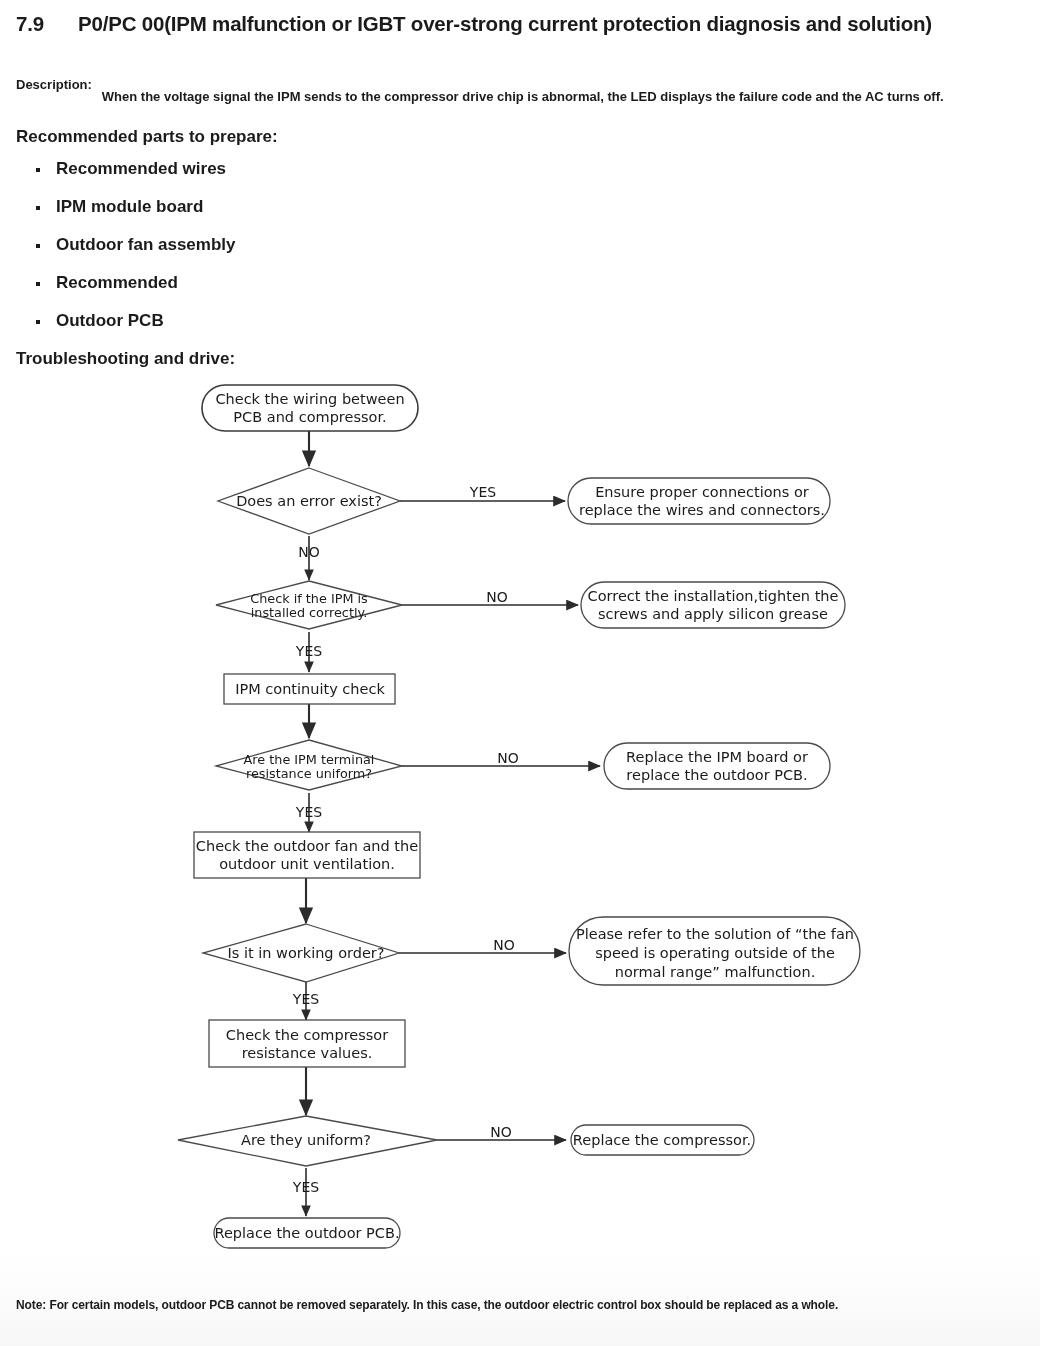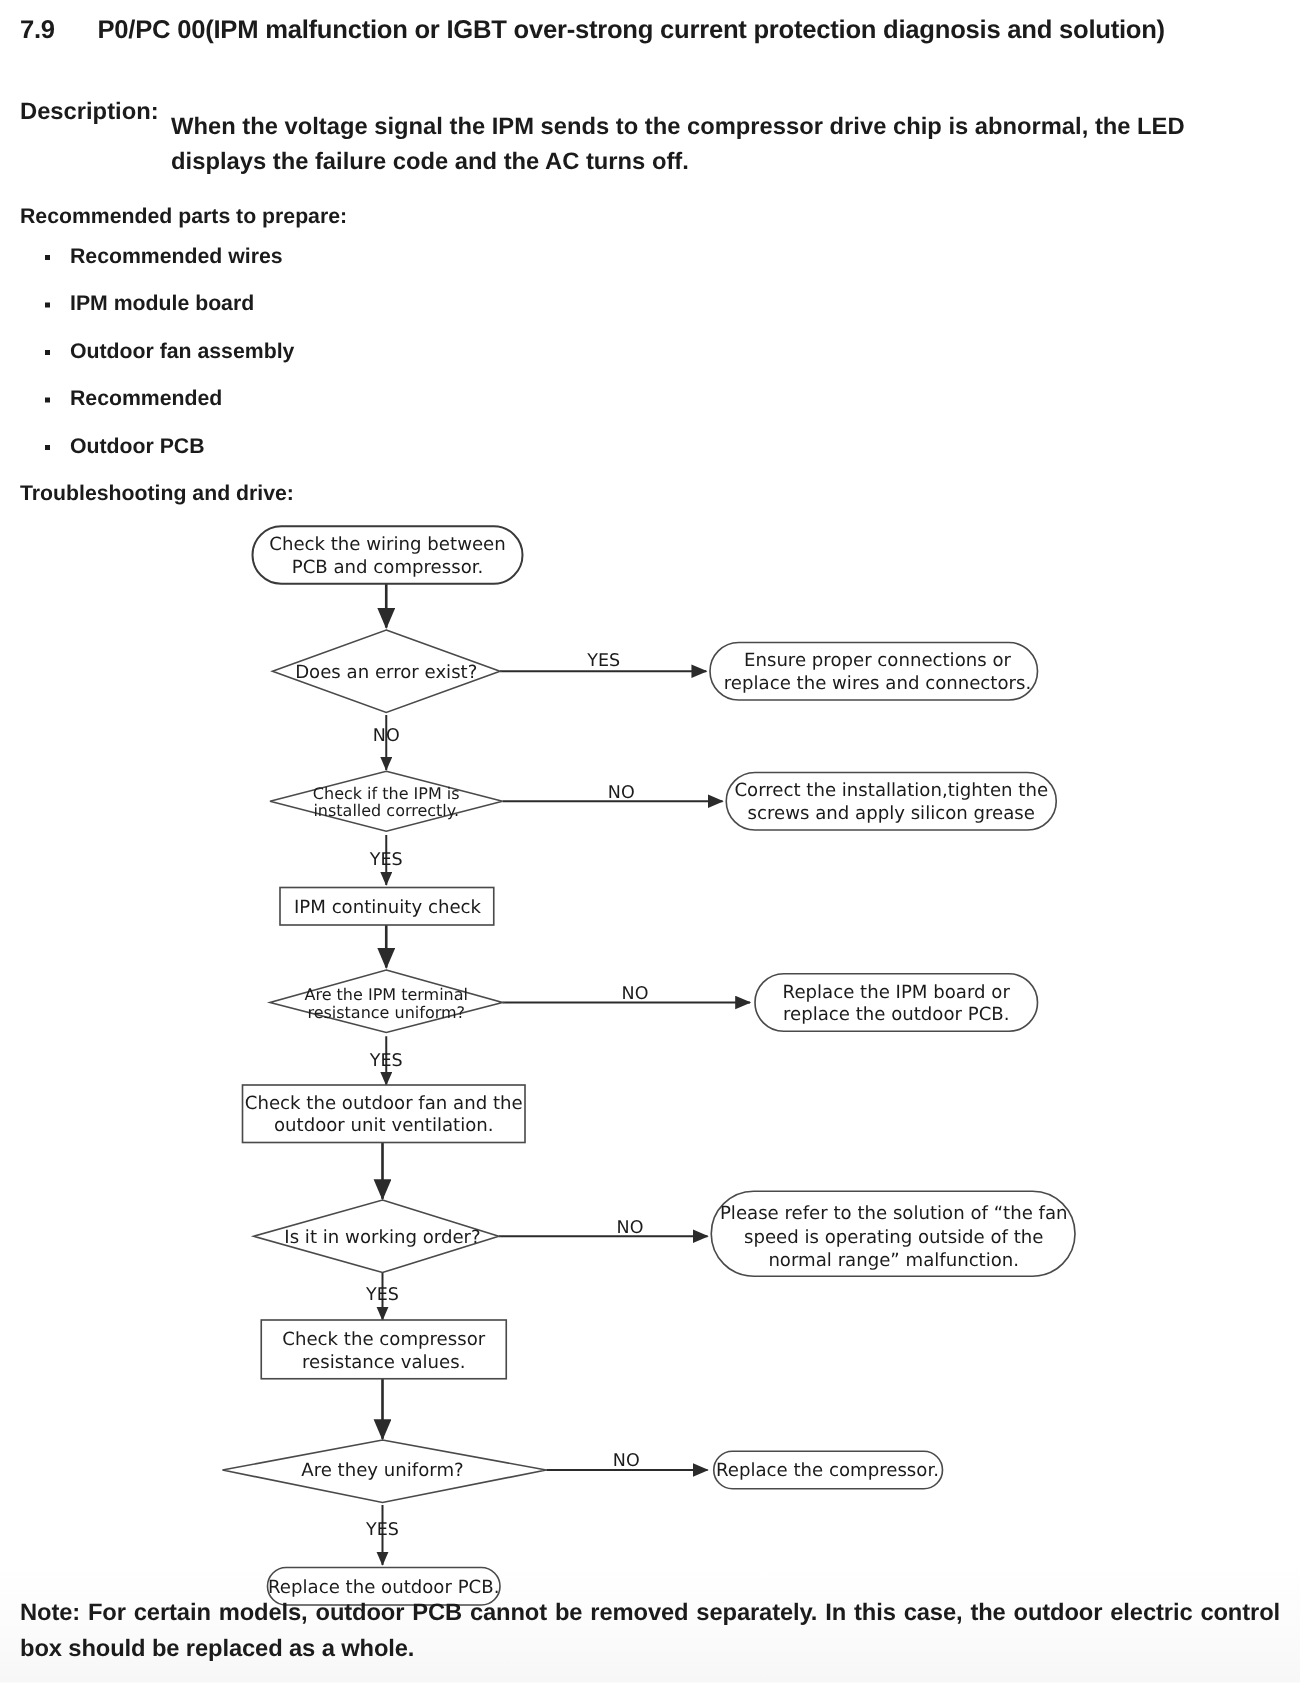--- a/index.html
+++ b/index.html
@@ -32,21 +32,21 @@
   }
   .sec-num { width: 62px; flex: 0 0 62px; }
   .sec-title { flex: 1; }
 
   
   .desc {
     margin: 40px 16px 0 16px;
     display: flex;
     align-items: flex-start;
     font-weight: bold;
-    font-size: 19px;
+    font-size: 13px;
     line-height: 1.45;
   }
   .desc-label { flex: 0 0 auto; padding-right: 10px; }
   .desc-body { flex: 1; max-width: 888px; margin-top: 12px; }
 
   .subhead {
     margin: 20px 16px 0 16px;
     font-weight: bold;
     font-size: 17px;
   }
@@ -105,23 +105,23 @@
     font-size: 14px;
     fill: #1b1b1b;
     text-anchor: middle;
   }
 
   
   .note {
     position: absolute;
     left: 16px;
     right: 16px;
-    bottom: 12px;
-    font-weight: bold;
-    font-size: 19px;
+    bottom: 32px;
+    font-weight: bold;
+    font-size: 12px;
     line-height: 1.5;
     text-align: justify;
     text-justify: inter-word;
     letter-spacing: -0.1px;
   }
 </style>
 </head>
 <body>
 
 <div class="page">

